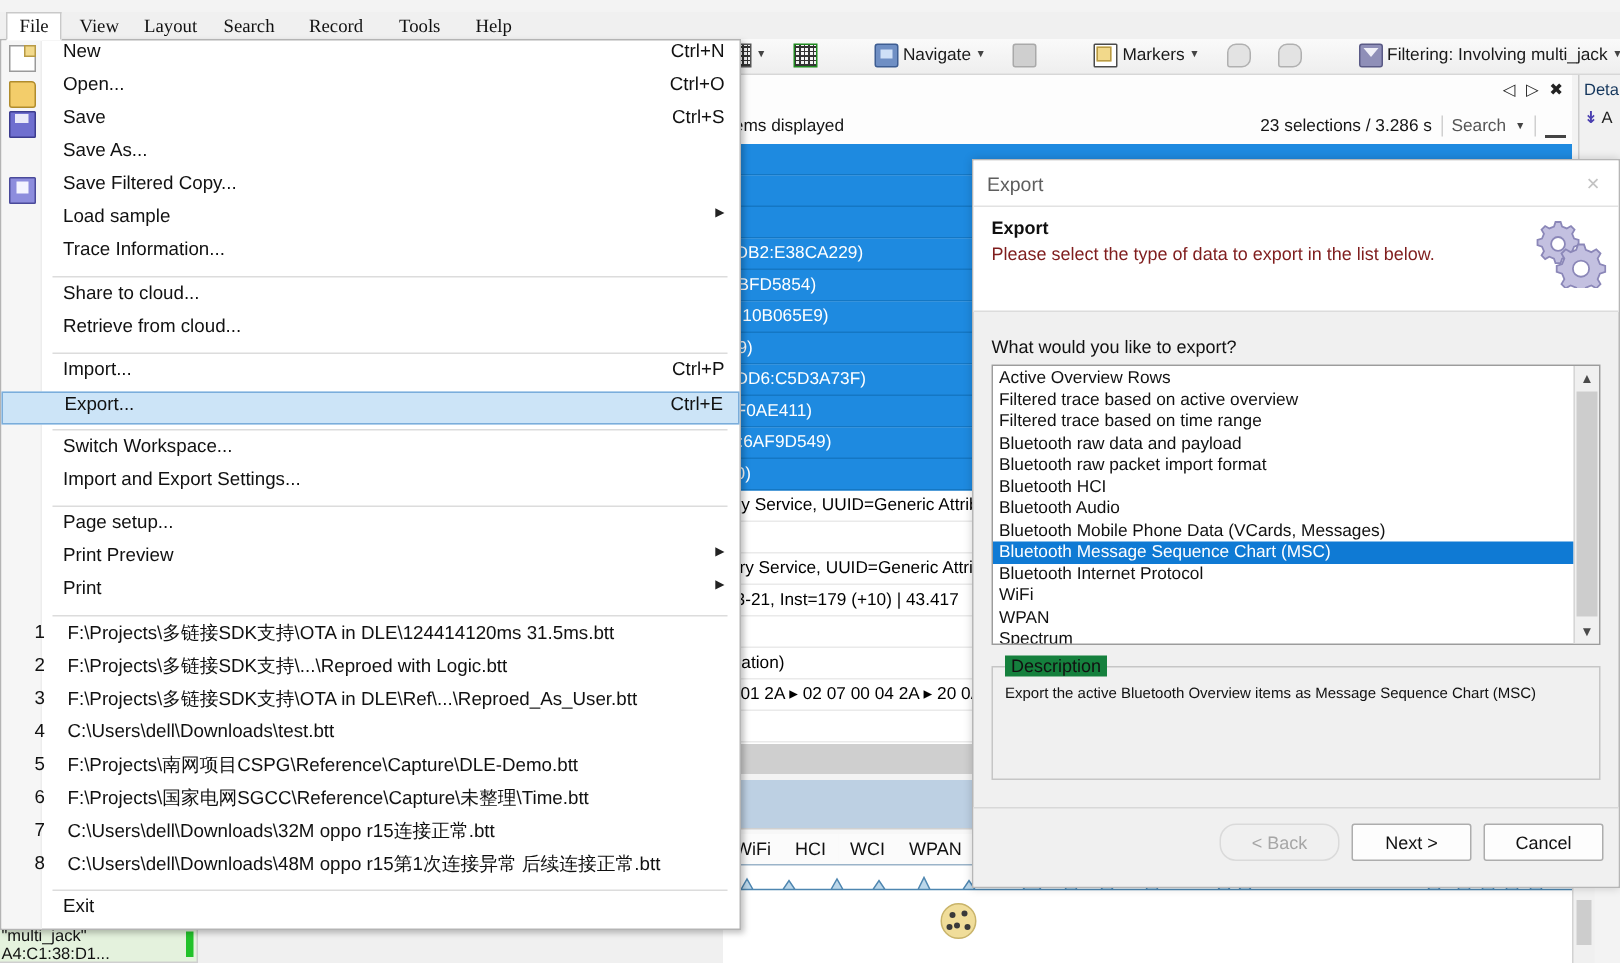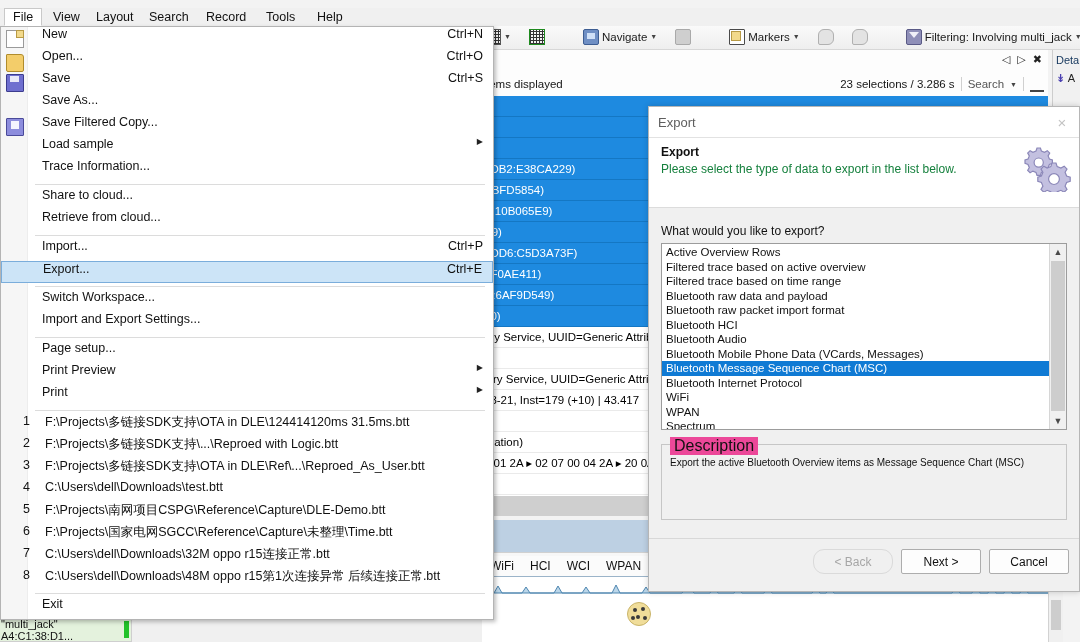--- a/index.html
+++ b/index.html
@@ -96,21 +96,21 @@
   
   #statusbar{position:absolute;left:0;top:600px;width:482px;height:42px;background:#f0f0f0;}
   #status-wireless{position:absolute;left:0;top:601px;width:130px;height:17px;
      font-size:11px;color:#111;padding-left:1px;background:#f0f0f0;border-right:1px solid #cfcfcf;}
   #status-device{position:absolute;left:0;top:618px;width:130px;height:22px;background:#e4f2dd;
      border:1px solid #cfcfcf;border-left:none;font-size:11px;color:#111;padding-left:1px;
      display:flex;align-items:center;}
   #status-device .bar{position:absolute;right:2px;top:2px;width:5px;height:17px;background:#22c22a;}
 
   
-  #menubar{position:absolute;left:0;top:8px;width:1080px;height:18px;background:#f0f0f0;}
+  #menubar{position:absolute;left:0;top:8px;width:1080px;height:18px;background:#f0f0f0;font-family:Liberation Serif, serif;}
   #menubar .mb{position:absolute;top:0;font-size:12.5px;color:#111;padding:2px 9px;cursor:default;}
   #menubar .mb.active{background:#ffffff;border:1px solid #c9c9c9;border-bottom:1px solid #ffffff;
      padding:1px 8px;z-index:40;}
 
   
   #filemenu{position:absolute;left:0;top:26px;width:492px;
      background:#ffffff;border:1px solid #b4b4b4;box-shadow:2px 2px 4px rgba(0,0,0,.25);z-index:30;}
   #filemenu .gutter{position:absolute;left:0;top:0;width:26px;height:100%;background:#f6f6f6;border-right:1px solid #ededed;}
   .mi{position:relative;height:22px;display:flex;align-items:flex-start;padding:0 10px 0 41px;
      font-size:12.5px;color:#111;white-space:nowrap;z-index:2;}
@@ -133,35 +133,35 @@
 
   
   #export-dialog{position:absolute;left:648px;top:106px;width:430px;height:484px;
      background:#f0f0f0;border:1px solid #b6b6b6;box-shadow:0 0 6px rgba(0,0,0,.18);z-index:60;}
   #dlg-title{height:30px;background:#ffffff;border-bottom:1px solid #e2e2e2;display:flex;align-items:center;}
   #dlg-title .t{font-size:13px;color:#5e5e5e;padding-left:9px;}
   #dlg-title .x{margin-left:auto;width:34px;height:26px;display:flex;align-items:center;justify-content:center;
      color:#c3c3c3;font-size:15px;}
   #dlg-header{height:62px;background:#ffffff;border-bottom:1px solid #dcdcdc;position:relative;padding:7px 10px 0 12px;}
   #dlg-header .h1{font-size:12px;font-weight:bold;color:#101010;}
-  #dlg-header .h2{font-size:12px;color:#15803d;margin-top:3px;}
+  #dlg-header .h2{font-size:12px;color:#7f1d1d;margin-top:3px;}
   #gears{position:absolute;right:8px;top:6px;width:52px;height:48px;}
   #dlg-body{position:relative;padding:16px 12px 0 12px;}
   .lbl{font-size:12px;color:#111;margin-bottom:5px;}
   #export-list{position:relative;height:185px;background:#ffffff;border:1px solid #9c9c9c;overflow:hidden;}
   #export-list ul{list-style:none;margin:0;padding:1px 0 0 0;}
   #export-list li{font-size:11.5px;line-height:14.5px;padding-left:4px;color:#111;white-space:nowrap;}
   #export-list li.sel{background:#0f7ad4;color:#ffffff;}
   #list-sb{position:absolute;right:0;top:0;width:16px;height:100%;background:#f0f0f0;border-left:1px solid #d6d6d6;}
   #list-sb .arw{position:absolute;left:0;width:16px;height:16px;text-align:center;line-height:16px;font-size:9px;color:#4a4a4a;}
   #list-sb .arw.up{top:0;}
   #list-sb .arw.dn{bottom:0;}
   #list-sb .thumb{position:absolute;left:1px;top:17px;width:14px;height:150px;background:#cdcdcd;}
   #desc-group{margin-top:14px;border:1px solid #c6c6c6;padding:12px 8px 8px 8px;height:54px;position:relative;}
-  #desc-group .legend{position:absolute;left:8px;top:-8px;background:#ec4899;padding:0 4px;font-size:16px;color:#111;}
+  #desc-group .legend{position:absolute;left:8px;top:-8px;background:#15803d;padding:0 4px;font-size:12px;color:#111;}
   #desc-group .txt{font-size:10px;color:#111;}
   #dlg-footer{position:absolute;left:0;bottom:0;width:100%;height:52px;border-top:1px solid #d8d8d8;background:#f0f0f0;}
   #dlg-footer .btns{position:absolute;right:10px;top:10px;display:flex;gap:8px;}
   .btn{width:78px;height:23px;font-size:12px;background:#fdfdfd;border:1px solid #adadad;border-radius:2px;
      display:flex;align-items:center;justify-content:center;color:#111;cursor:default;}
   .btn.disabled{color:#a6a6a6;background:#f0f0f0;border-color:#dadada;border-radius:11px;}
 </style>
 </head>
 <body>
 

